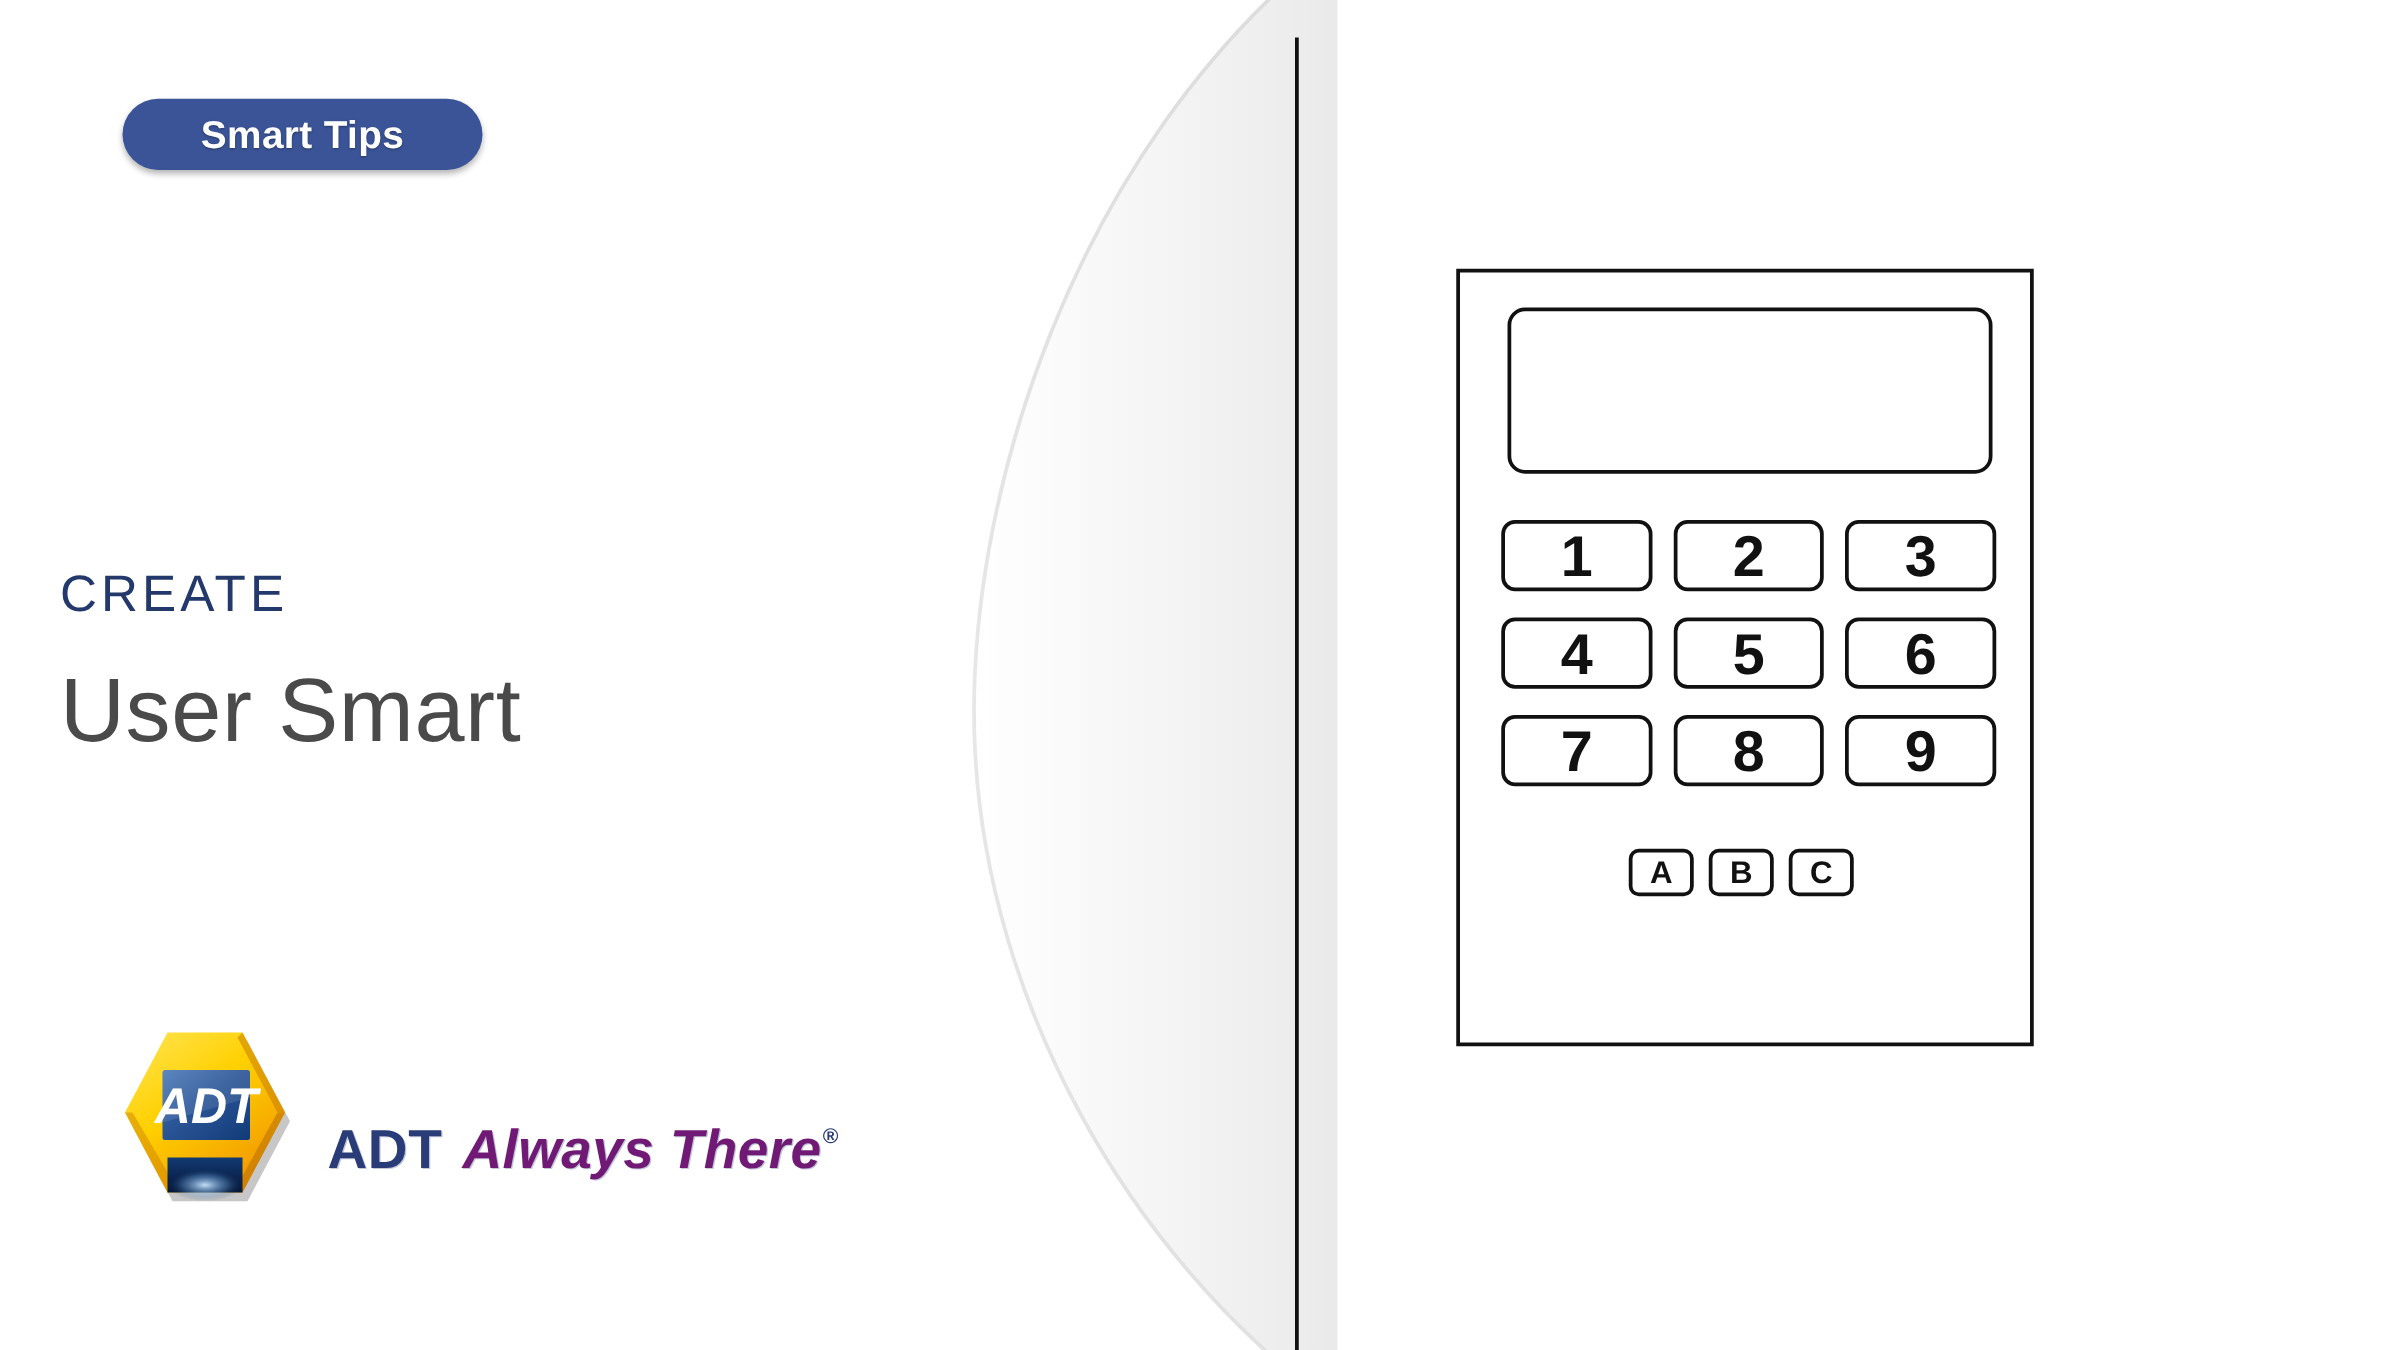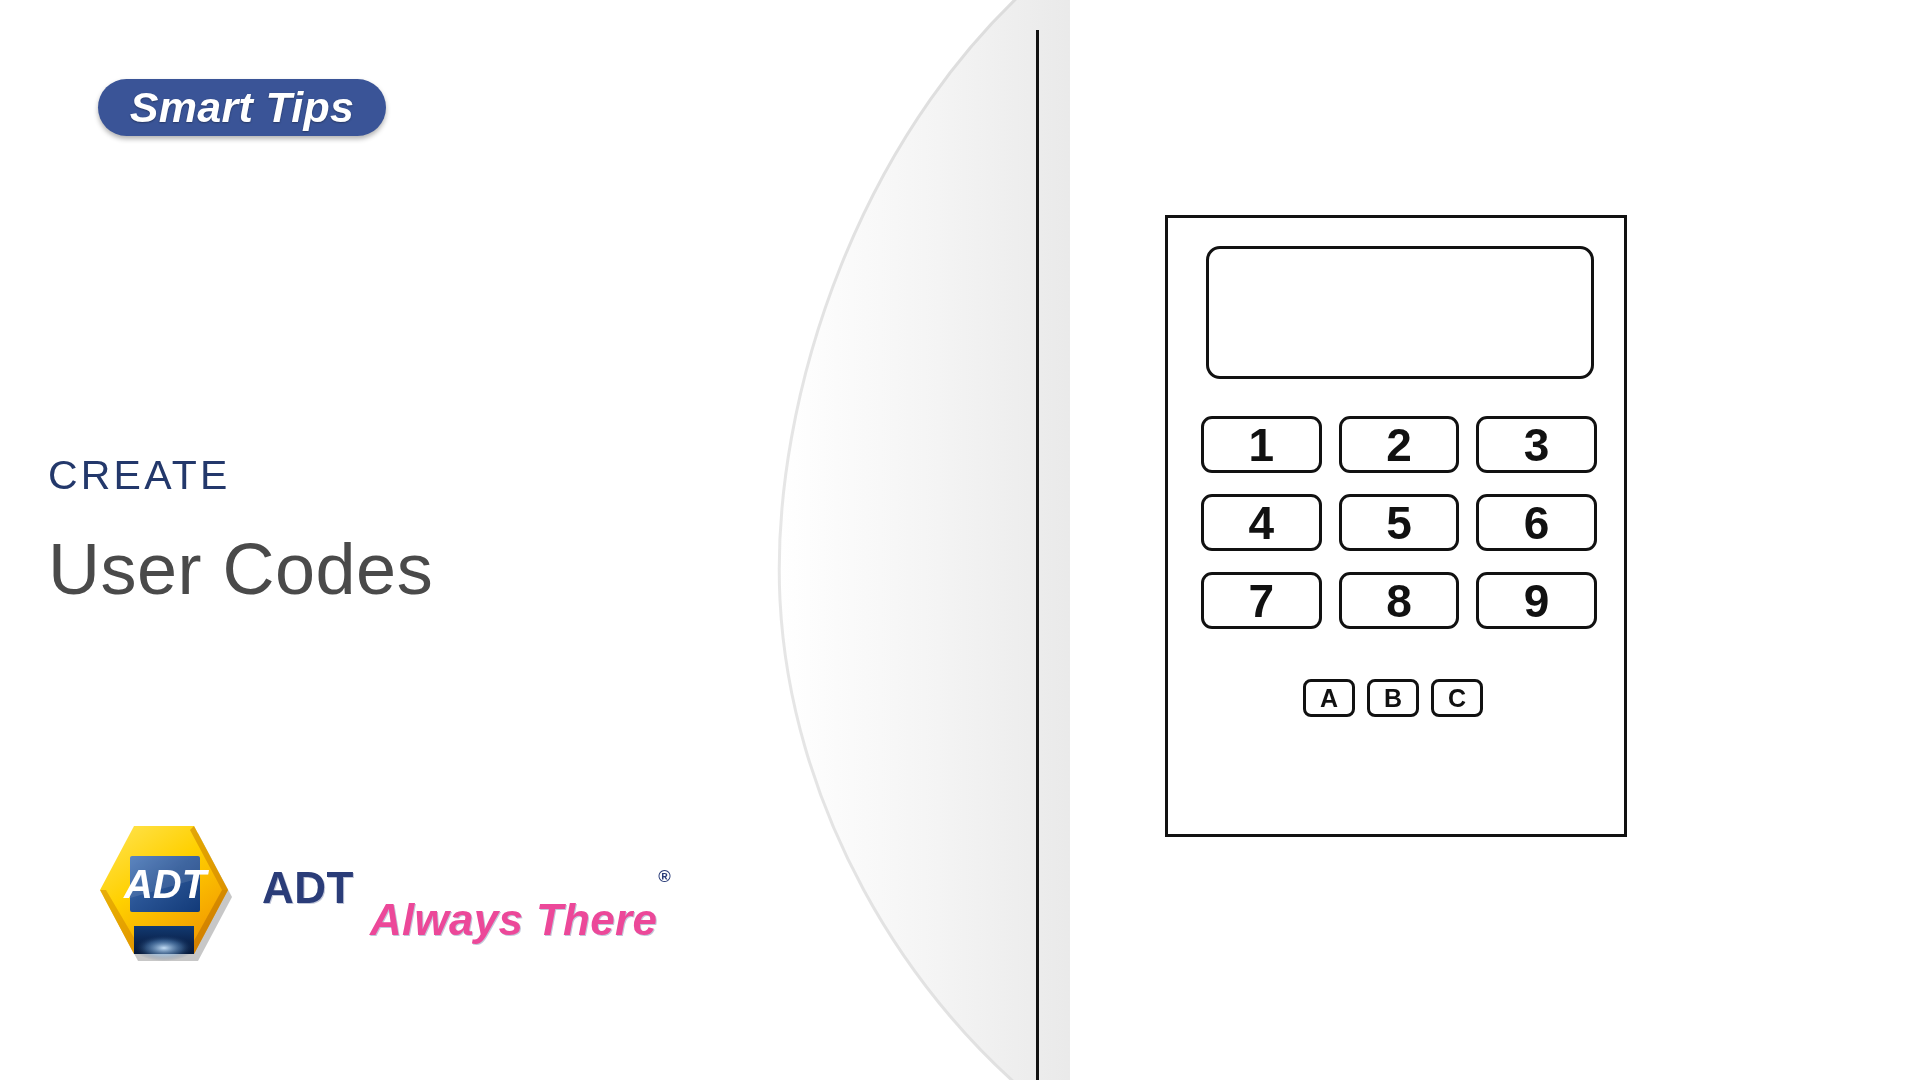--- a/index.html
+++ b/index.html
@@ -39,26 +39,25 @@
     position:absolute;
     left:98px; top:79px;
     width:288px; height:57px;
     border-radius:29px;
     background:#3a5497;
     box-shadow:0 3px 5px rgba(0,0,0,0.30);
     display:flex; align-items:center; justify-content:center;
   }
   .badge-label {
     color:#ffffff;
-    font-size:43px;
+    font-size:31px;
     font-weight:bold;
     letter-spacing:0.3px;
     text-shadow:0 1px 2px rgba(0,0,0,0.35);
     line-height:1;
-    font-style:italic;
   }
 
   
   .headline {
     position:absolute;
     left:48px; top:455px;
     width:760px;
   }
   .eyebrow {
     color:#23386b;
@@ -97,28 +96,27 @@
     padding-bottom:26px;
   }
   .wm-adt {
     color:#2a3c78;
     font-size:44px;
     font-weight:bold;
     letter-spacing:0.5px;
     text-shadow:1px 1px 0 rgba(120,130,170,0.45);
   }
   .wm-always {
-    color:#ec4899;
+    color:#701a75;
     font-size:44px;
     font-weight:bold;
     font-style:italic;
     letter-spacing:0.3px;
     margin-left:16px;
     text-shadow:1px 1px 0 rgba(120,130,170,0.45);
-    margin-top:32px;
   }
   .wm-reg {
     color:#2a3c78;
     font-size:17px;
     font-weight:bold;
     position:relative;
     top:2px;
     left:1px;
   }
 
@@ -201,21 +199,21 @@
   </div>
 
   <div class="divider"></div>
 
   <div class="badge">
     <span class="badge-label">Smart Tips</span>
   </div>
 
   <div class="headline">
     <div class="eyebrow">CREATE</div>
-    <div class="title">User Codes</div>
+    <div class="title">User Smart</div>
   </div>
 
   <div class="logo-lockup">
 
     <div class="logo-mark">
       <svg width="140" height="152" viewBox="0 0 140 152" xmlns="http://www.w3.org/2000/svg">
         <defs>
           <linearGradient id="hexGrad" x1="0.15" y1="0" x2="0.85" y2="1">
             <stop offset="0%" stop-color="#ffe24a"></stop>
             <stop offset="40%" stop-color="#ffd000"></stop>

